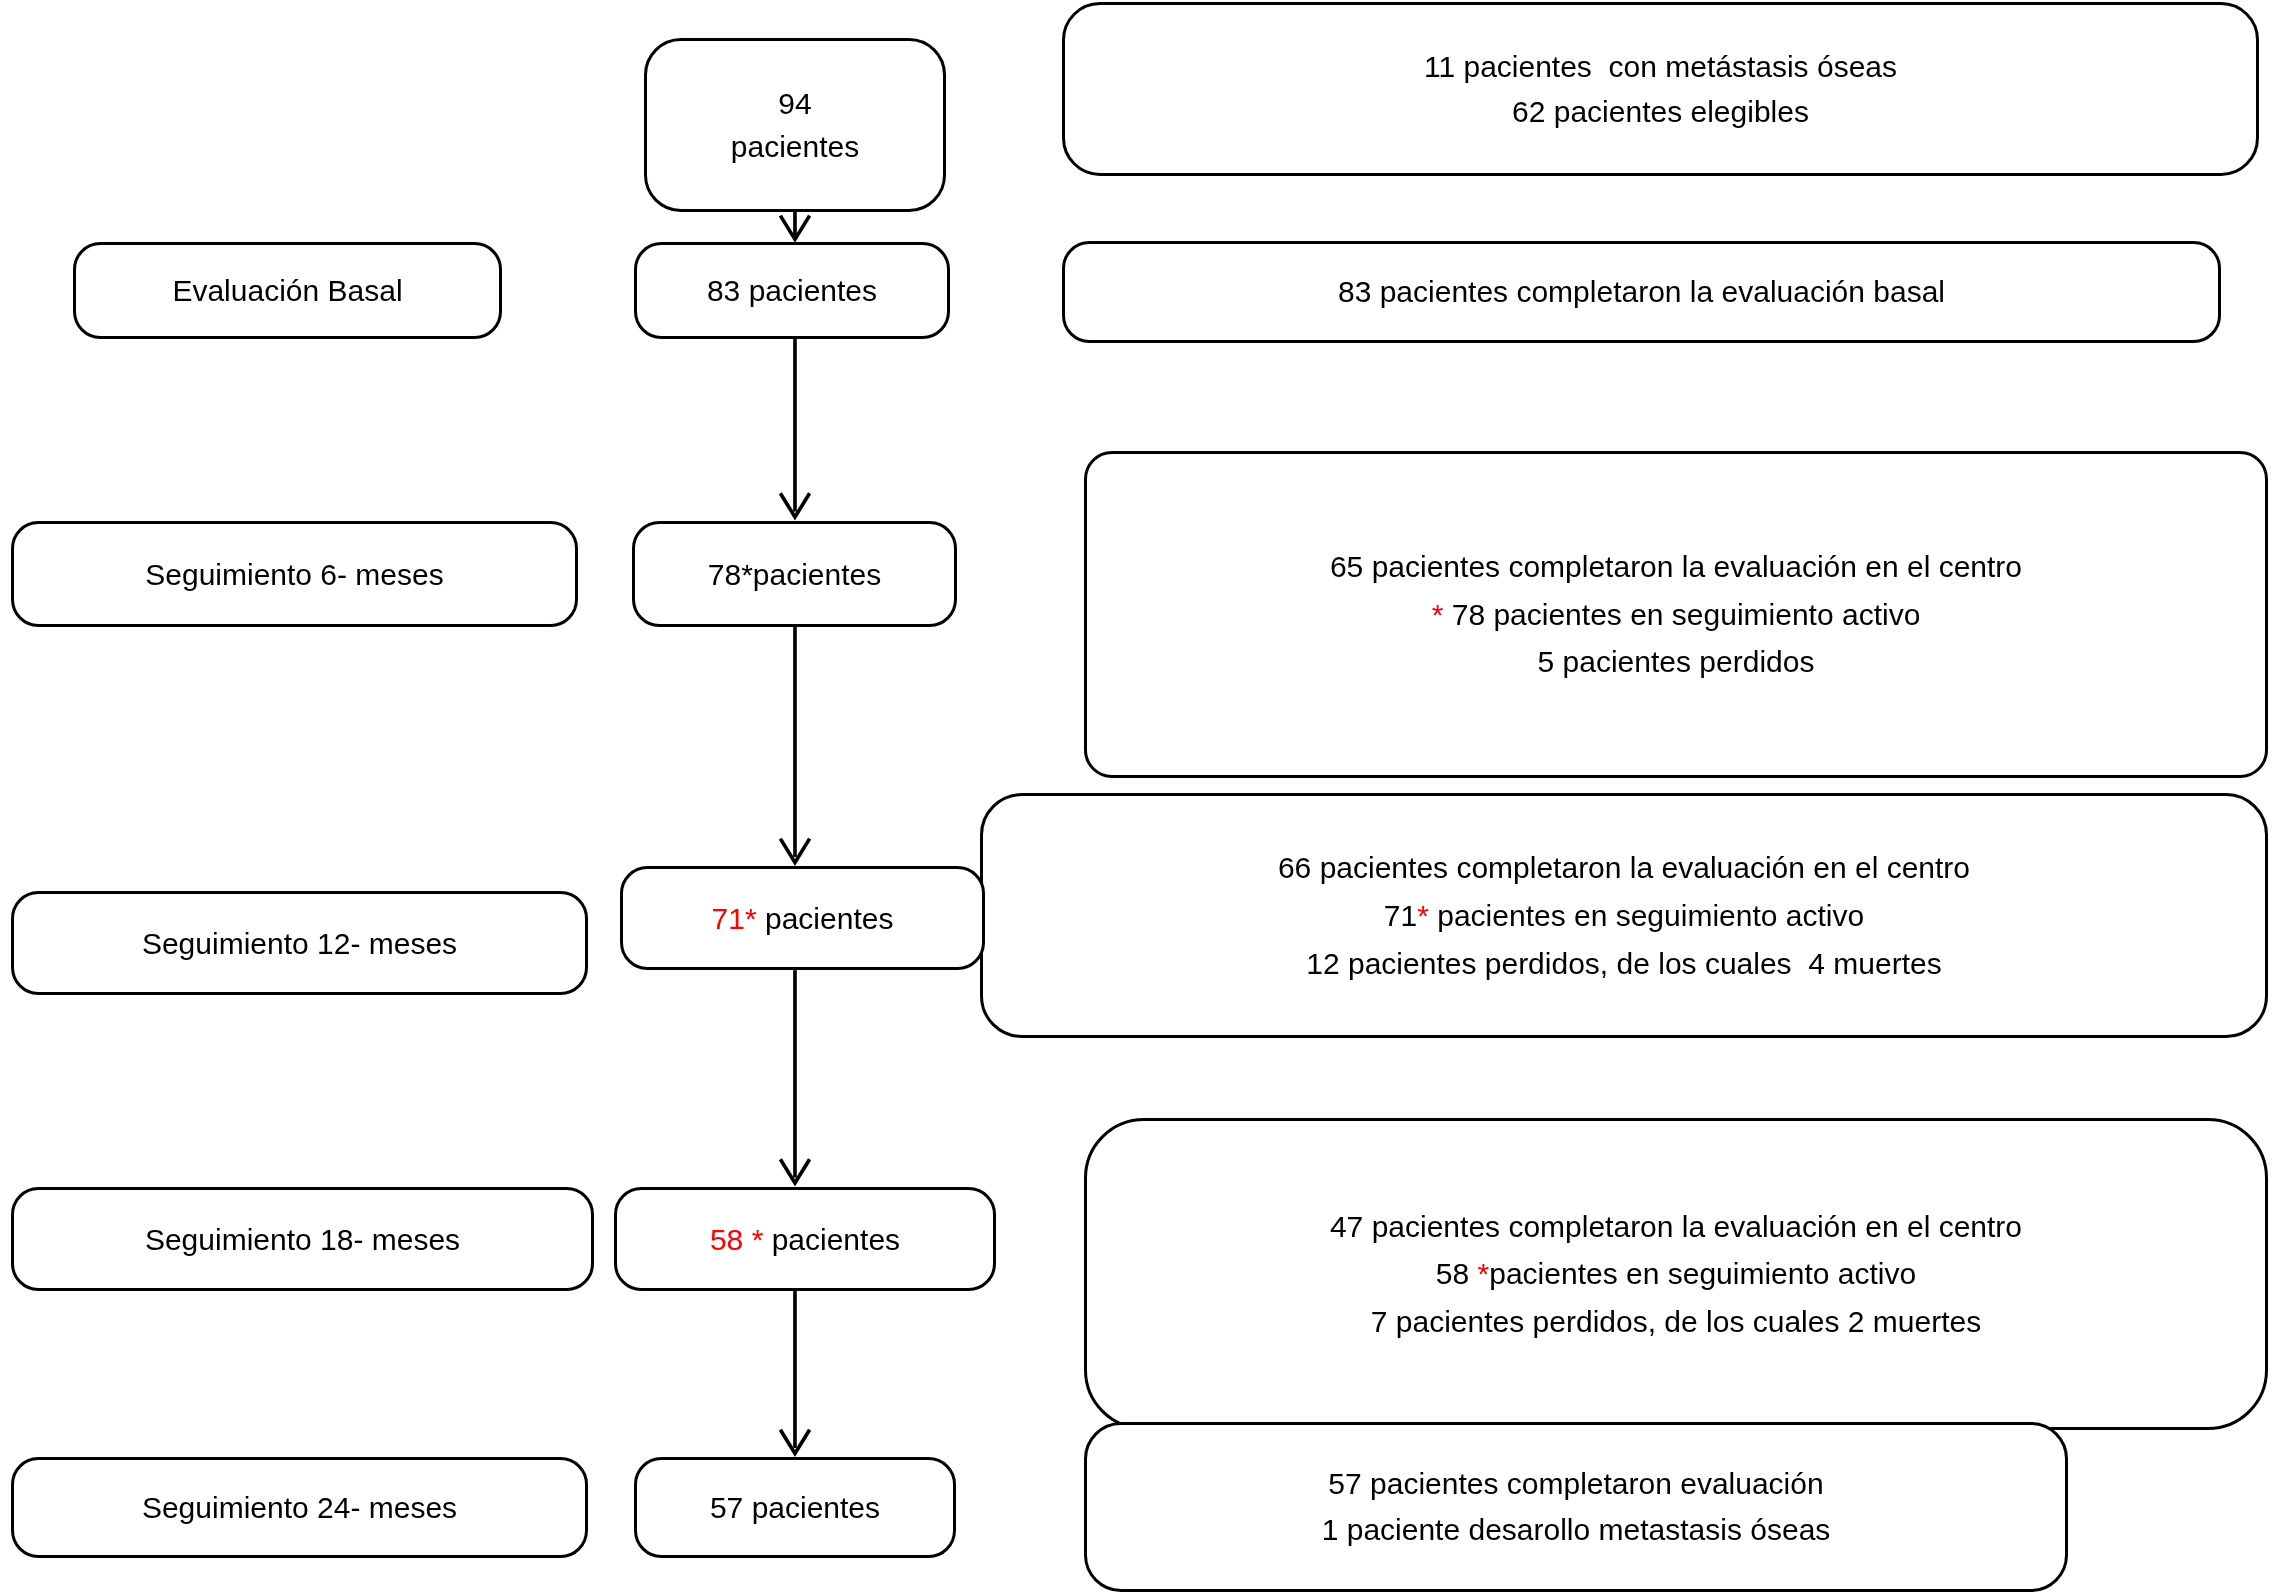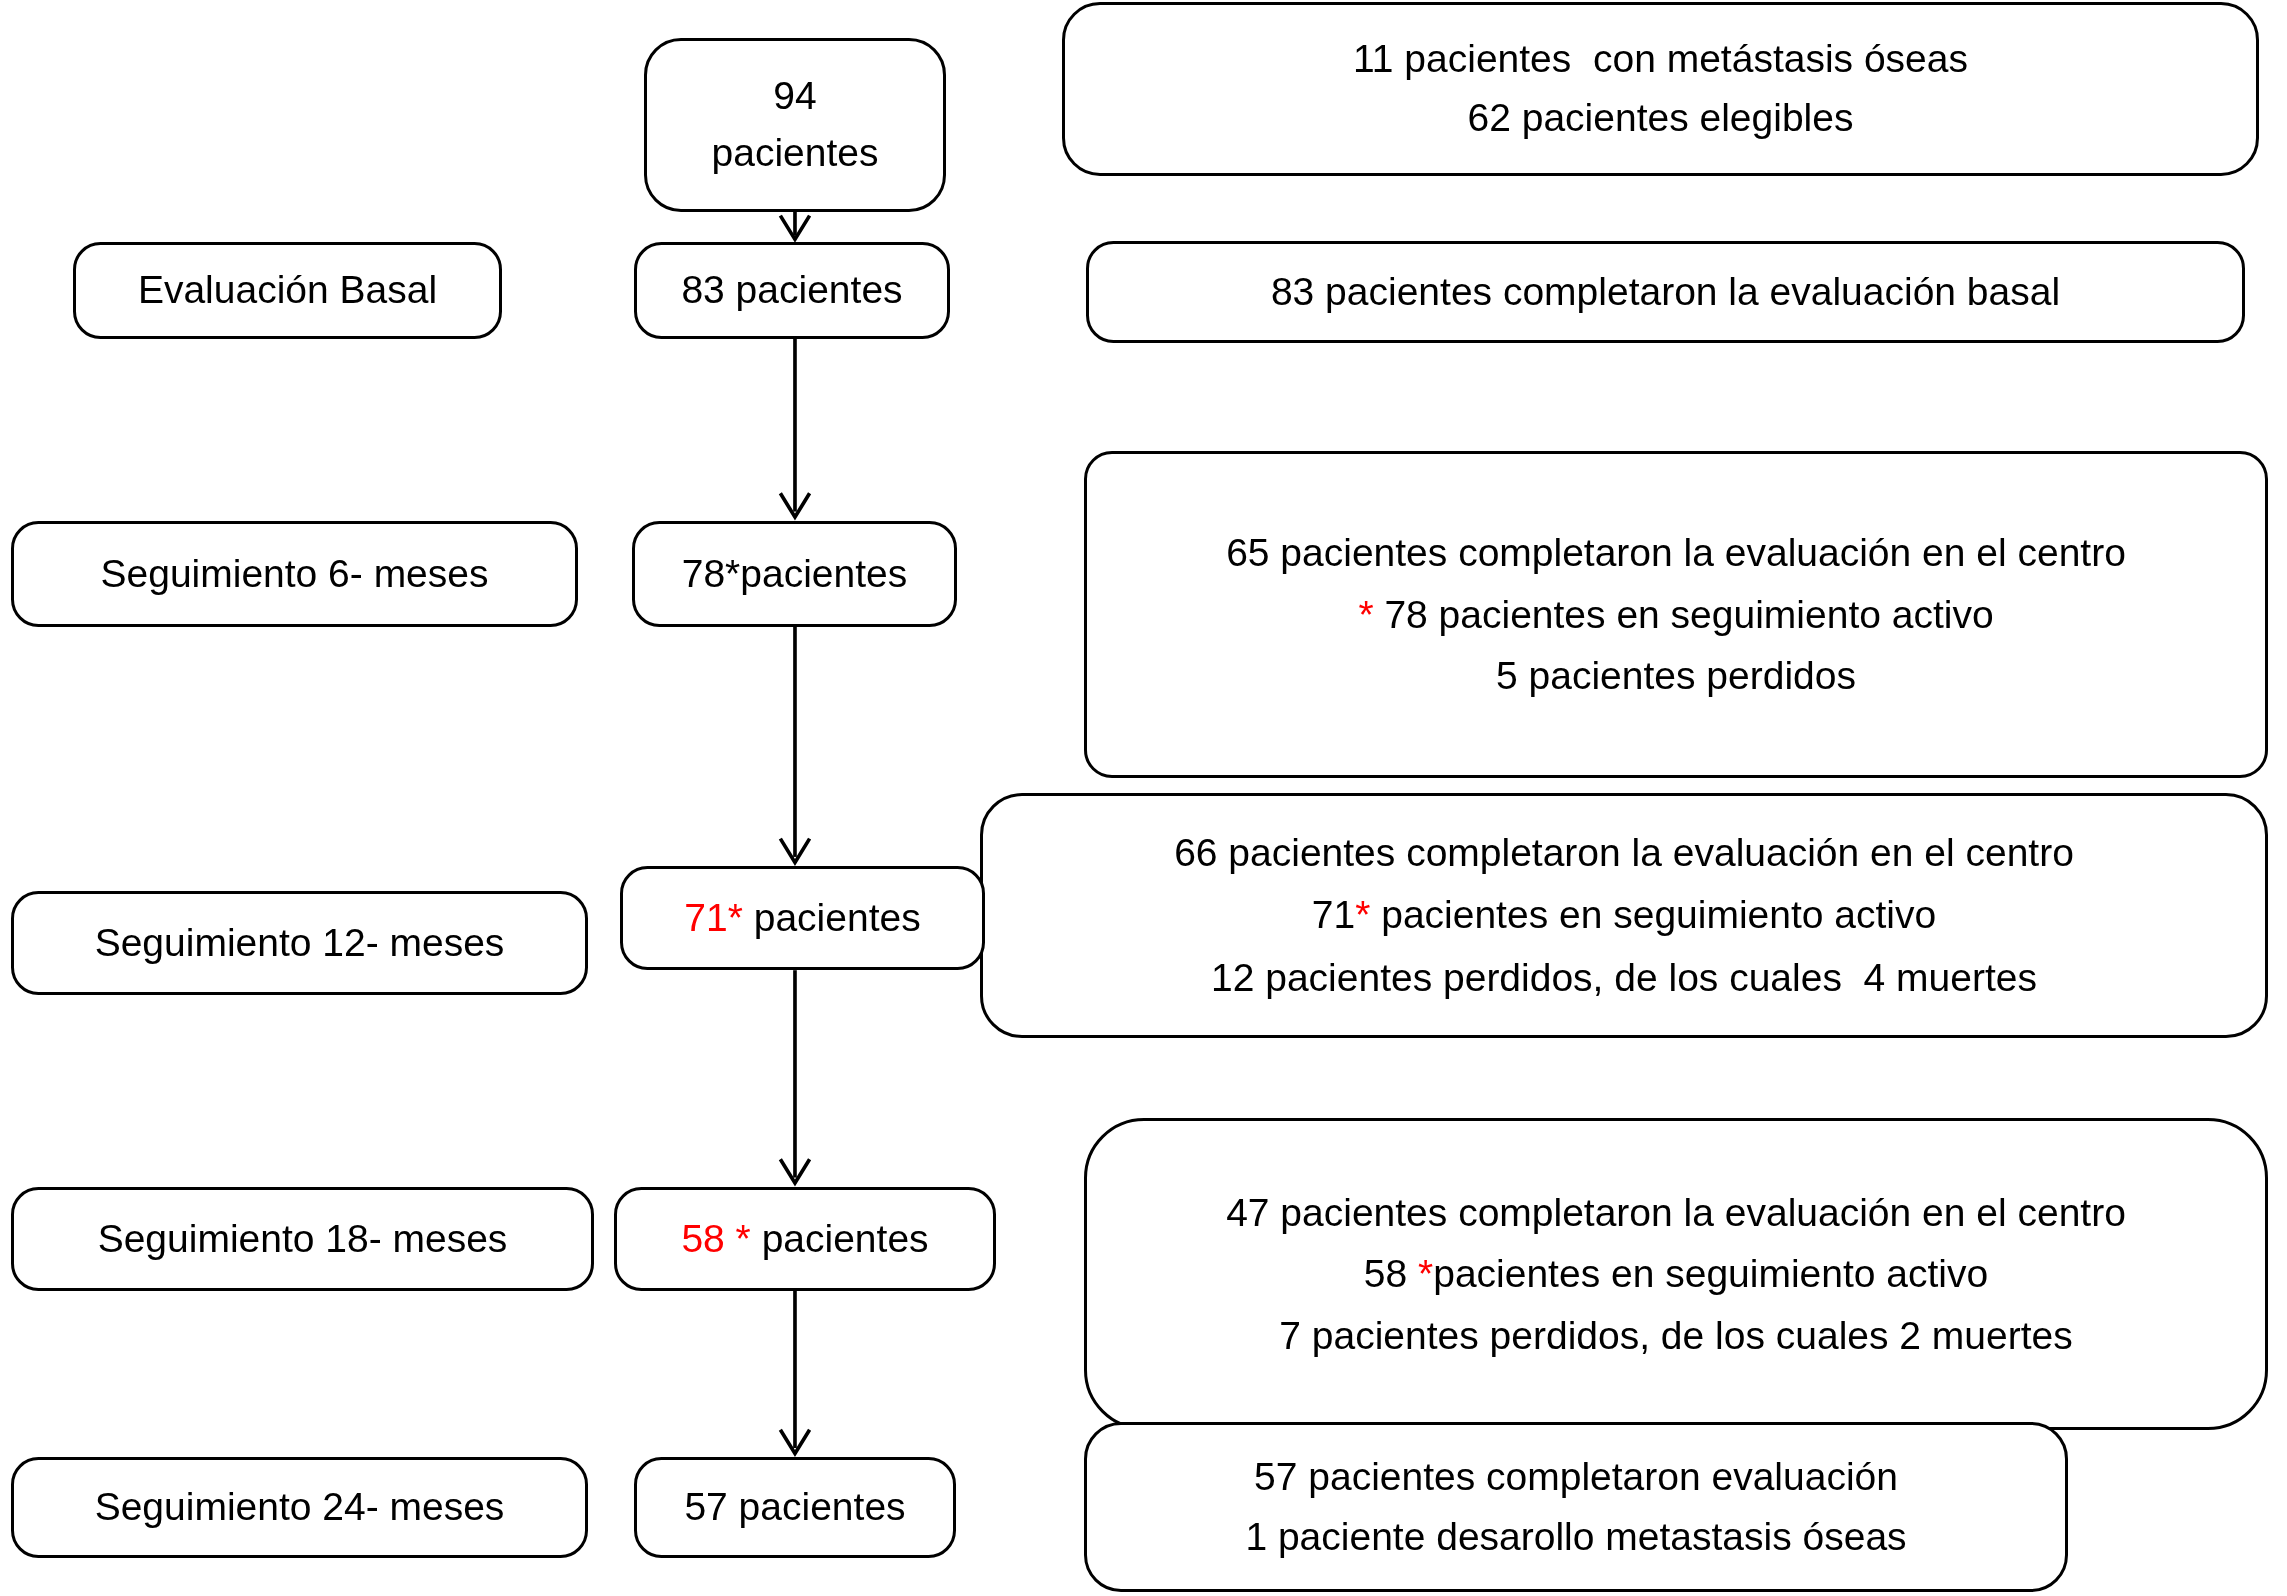--- a/index.html
+++ b/index.html
@@ -1,21 +1,21 @@
 <!DOCTYPE html>
 <html style="--ink: #000000; --red: #FF0000;font-size:14.6px"><head>
 <meta charset="utf-8">
 <style>
   :root { --ink:#000000; --red:#FF0000; --bg:#FFFFFF; }
   html,body { margin:0; padding:0; background:#fff; }
   #canvas {
     position:relative; width:2287px; height:1596px;
     background:var(--bg); overflow:hidden;
     font-family:"Liberation Sans", sans-serif;
-    color:var(--ink); font-size:39px;
+    color:var(--ink); font-size:30px;
   }
   .box {
     position:absolute; box-sizing:border-box;
     border:3.7px solid var(--ink); border-radius:27.4px;
     background:var(--bg);
     display:flex; flex-direction:column; align-items:center; justify-content:center;
     text-align:center; line-height:1.5;
   }
   .note { line-height:1.58; z-index:1; }
   .stage { z-index:2;text-align:center; }
@@ -52,21 +52,21 @@
       <line x1="870" y1="1413" x2="870" y2="1585"></line>
       <polyline points="854,1565 870,1591 886,1565"></polyline>
     </g>
   </svg>
 
   <div class="box note" style="left:1062px; top:1.8px; width:1197px; height:174px; border-radius:38px; line-height:1.5;">
     <div class="pre">11 pacientes  con metástasis óseas</div>
     <div>62 pacientes elegibles</div>
   </div>
 
-  <div class="box note" style="left:1062px; top:241px; width:1159px; height:102px; border-radius:27.4px;margin-left:24px;">
+  <div class="box note" style="left:1062px; top:241px; width:1159px; height:102px; border-radius:27.4px;">
     <div>83 pacientes completaron la evaluación basal</div>
   </div>
 
   <div class="box note" style="left:1084px; top:451px; width:1184px; height:327px; border-radius:28px; padding:0 44px;">
     <div class="wrapline">65 pacientes completaron la evaluación en el centro</div>
     <div><span class="red">*</span><span> 78 pacientes en seguimiento activo</span></div>
     <div>5 pacientes perdidos</div>
   </div>
 
   <div class="box note" style="left:980px; top:793px; width:1288px; height:245px; border-radius:42px; padding:0 27.4px; line-height:1.6;">

